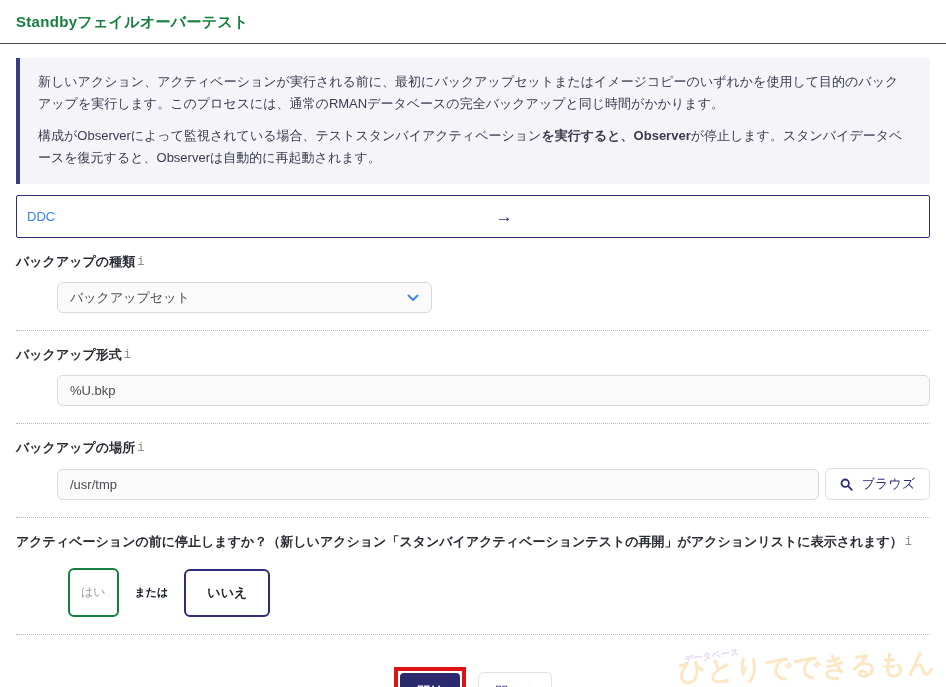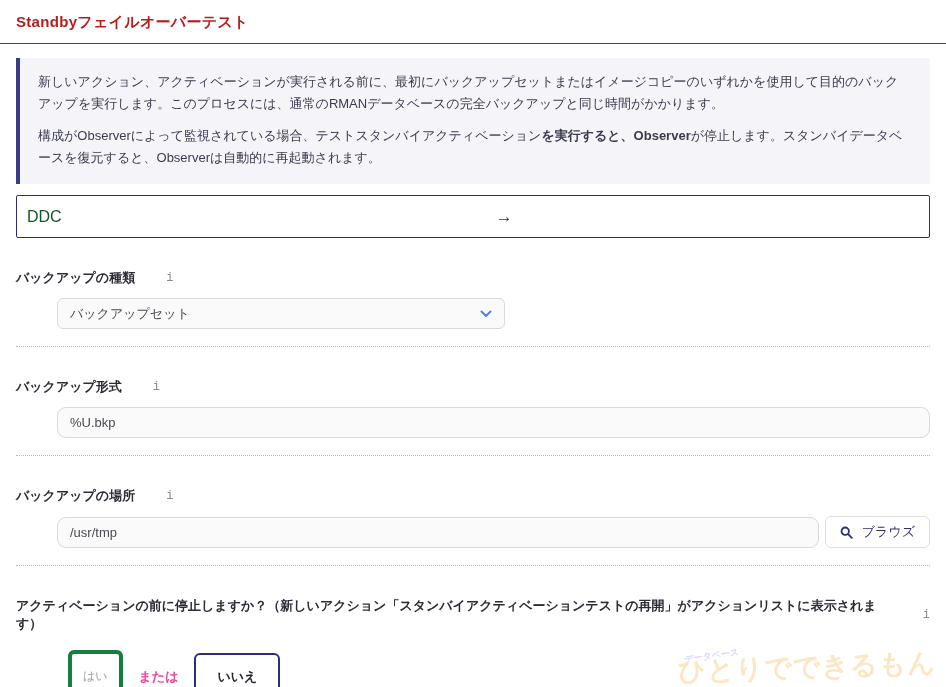--- a/index.html
+++ b/index.html
@@ -6,21 +6,21 @@
   html,body { margin:0; padding:0; }
   body {
     width:946px; height:687px;
     background:#ffffff;
     font-family:"Liberation Sans", sans-serif;
     color:#32323e;
     position:relative;
     overflow:hidden;
   }
   .header { padding:13px 16px 11px; border-bottom:1px solid #4a4a4a; }
-  .page-title { font-size:15px; font-weight:bold; color:#b91c1c; letter-spacing:.3px; }
+  .page-title { font-size:15px; font-weight:bold; color:#15803d; letter-spacing:.3px; }
 
   .alert {
     margin:14px 16px 0;
     background:#f4f4f9;
     border-left:4px solid #3c3c85;
     padding:13px 20px 15px 18px;
     font-size:13px; line-height:1.7; color:#3b3b4f;
   }
   .alert p { margin:0; }
   .alert p + p { margin-top:10px; }
@@ -32,64 +32,64 @@
     border-radius:2px;
     background:#fff;
     display:flex; align-items:center;
     padding:5px 10px;
     height:43px;
   }
   .sb-left  { flex:0 0 45%; }
   .sb-online{ flex:0 0 15%; text-align:center; }
   .sb-arrow { flex:0 0 17%; text-align:center; }
   .sb-recov { flex:0 0 15%; text-align:center; }
-  .sb-primary { font-size:16px; color:#14532d; }
+  .sb-primary { font-size:13px; color:#3b82f6; }
   .sb-secondary { font-size:11px; color:#9b9ba3; margin-top:1px; }
   .arrow-glyph { color:#2e2d7a; font-size:17px; font-weight:bold; }
 
   .section { margin:0 16px; padding-top:15px; }
-  .sec-label { font-size:13px; font-weight:bold; color:#2c2c36; display:flex; align-items:center; gap:31px;margin-top:16px; }
+  .sec-label { font-size:13px; font-weight:bold; color:#2c2c36; display:flex; align-items:center; gap:2px; }
   .info-i { color:#8a8a8a; font-family:"Liberation Mono", monospace; font-size:12px; font-weight:normal; cursor:pointer; }
 
   .control-row { margin:11px 0 0 41px; display:flex; align-items:center; gap:6px; }
   .field {
     background:#fafafa;
     border:1px solid #d9d9d9;
     border-radius:6px;
     height:31px;
     font-size:13px; color:#4a4a52;
     padding:0 12px;
     display:flex; align-items:center;
   }
-  .select { width:448px; justify-content:space-between; cursor:pointer; }
-  input.field { width:100%; outline:none; font-family:"Liberation Sans", sans-serif;border-radius:9px; }
+  .select { width:375px; justify-content:space-between; cursor:pointer; }
+  input.field { width:100%; outline:none; font-family:"Liberation Sans", sans-serif; }
   .chevron-down svg { display:block; }
 
   .browse-btn {
     flex:0 0 auto;
     background:#fff;
     border:1px solid #dedede;
     border-radius:6px;
     height:32px;
     padding:0 14px;
     display:flex; align-items:center; gap:9px;
     color:#2d2d78; font-size:13px;
     cursor:pointer;
   }
   .search-icon svg { display:block; }
 
   .dotted-sep { border:none; border-top:1px dotted #b8b8b8; margin:17px 16px 0; height:0; }
 
   .options-row { margin:17px 0 0 52px; display:flex; align-items:center; gap:16px; }
   .yes-btn {
-    background:#fff; border:4px solid #15803d; border-radius:6px;
+    background:#fff; border:2px solid #15803d; border-radius:6px;
     color:#9a9aa0; font-size:12px; padding:14px 11px; cursor:pointer;
     font-family:"Liberation Sans", sans-serif;
   }
-  .or-label { font-size:13px; font-weight:bold; color:#ec4899; }
+  .or-label { font-size:11px; font-weight:bold; color:#0f172a; }
   .no-btn {
     background:#fff; border:2px solid #2e2d7a; border-radius:6px;
     color:#26262e; font-size:13px; font-weight:bold; padding:13px 21px; cursor:pointer;
     font-family:"Liberation Sans", sans-serif;
   }
 
   .footer { margin-top:32px; display:flex; justify-content:center; align-items:center; gap:12px; }
   .annotation-box { border:4px solid #dd1212; padding:2px; display:inline-block; }
   .start-btn {
     background:#2b2a6d; color:#ffffff; border:none; border-radius:4px;

